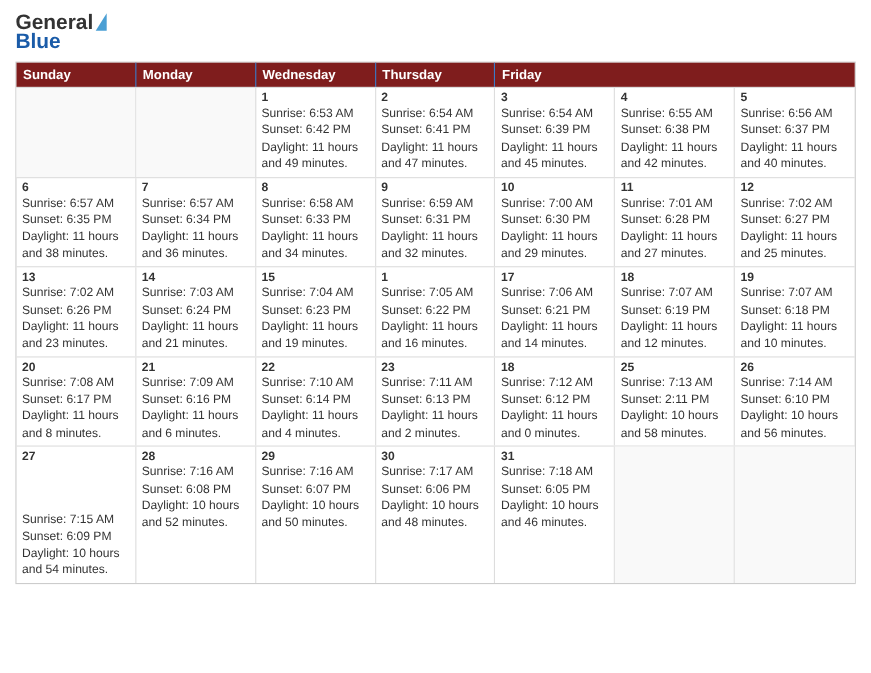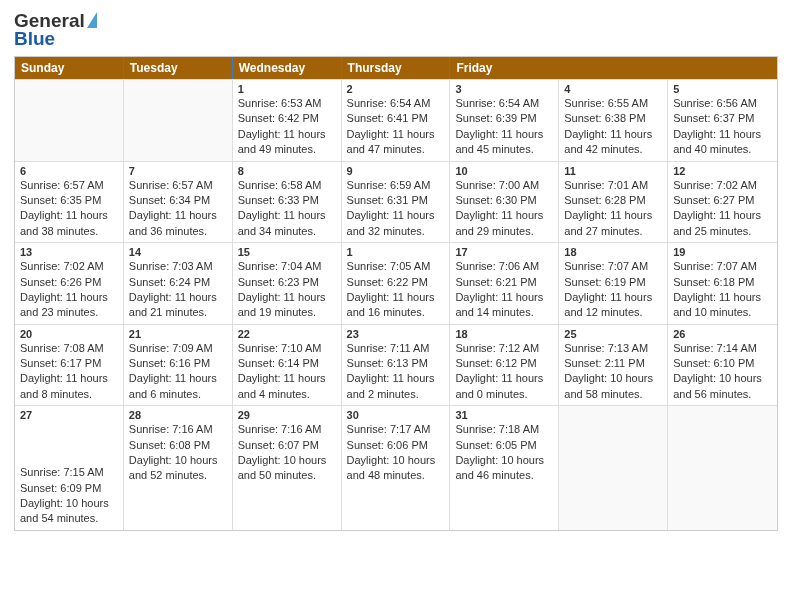--- a/index.html
+++ b/index.html
@@ -43,21 +43,21 @@
     }
     .calendar {
       flex: 1;
       display: flex;
       flex-direction: column;
       border: 1px solid #ccc;
     }
     .cal-header {
       display: grid;
       grid-template-columns: repeat(7, 1fr);
-      background: #a16207;
+      background: #7f1d1d;
     }
     .cal-header-cell {
       color: #fff;
       font-size: 12px;
       font-weight: bold;
       padding: 4px 6px;
       text-align: left;
       border-right: 1px solid #3a7bc8;
     }
     .cal-header-cell:last-child { border-right: none; }
@@ -117,21 +117,21 @@
     </div>
     <div class="title-section">
       <div class="month-title"></div>
       <div class="location"></div>
     </div>
   </div>
 
   <div class="calendar">
     <div class="cal-header">
     <div class="cal-header-cell">Sunday</div>
-        <div class="cal-header-cell">Tuesday</div>
+        <div class="cal-header-cell">Monday</div>
         <div class="cal-header-cell">Wednesday</div>
         <div class="cal-header-cell">Thursday</div>
         <div class="cal-header-cell">Friday</div>
       </div>
     <div class="cal-body">
     <div class="cal-row">
           <div class="cal-cell empty"></div>
           <div class="cal-cell empty"></div>
           <div class="cal-cell">
             <div class="day-num">1</div>

